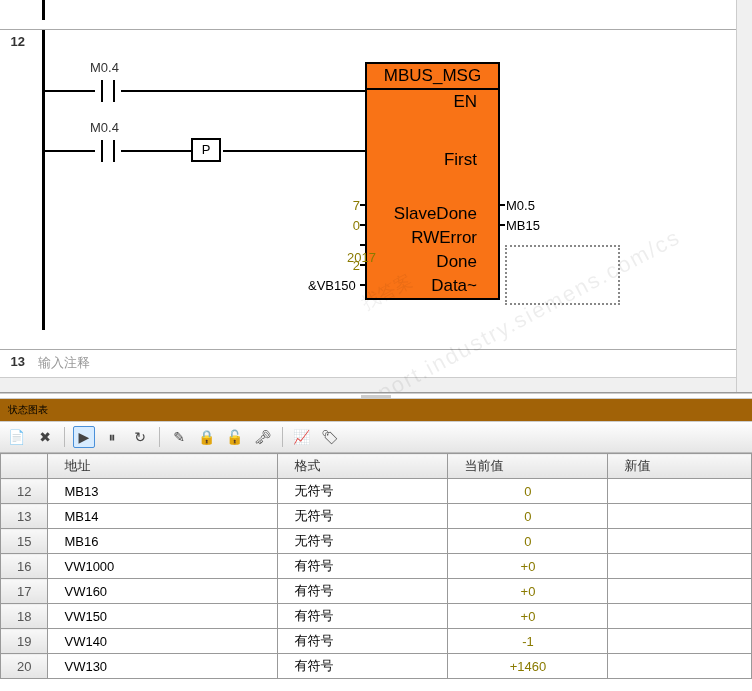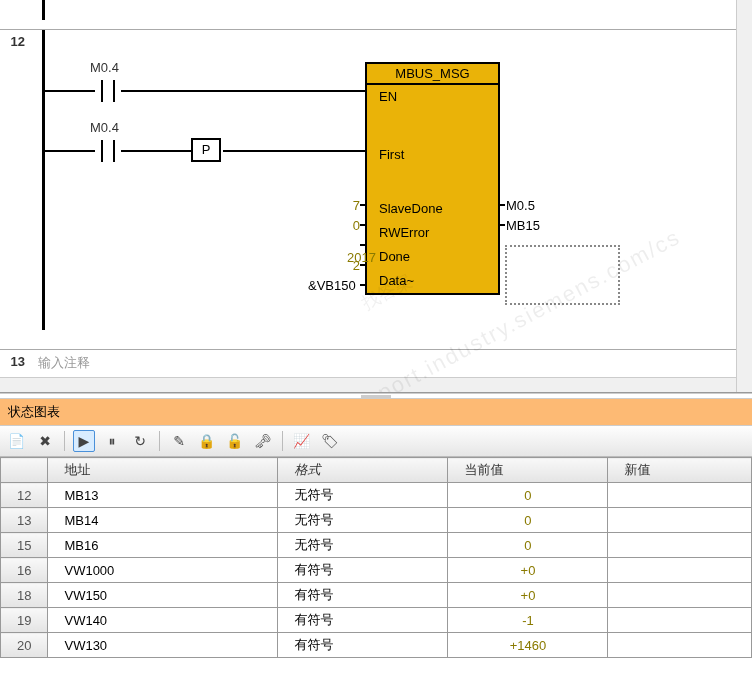--- a/index.html
+++ b/index.html
@@ -18,33 +18,33 @@
 .rail-left { position: absolute; left: 12px; top: 0; width: 3px; height: 100%; background: #000; }
 .hline { position: absolute; height: 2px; background: #000; }
 .contact { position: absolute; width: 26px; height: 22px; }
 .contact::before, .contact::after { content:""; position: absolute; width: 2px; height: 22px; background: #000; top: 0; }
 .contact::before { left: 6px; }
 .contact::after { right: 6px; }
 .contact-label { position: absolute; font-size: 13px; color: #333; white-space: nowrap; }
 
 .pbox { position: absolute; border: 2px solid #000; width: 30px; height: 24px; text-align: center; line-height: 20px; font-size: 13px; }
 
-.funcblock { position: absolute; border: 2px solid #000; background: #eab308; font-size: 13px; }
+.funcblock { position: absolute; border: 2px solid #000; background: #f97316; font-size: 17px; }
 .fb-title { border-bottom: 2px solid #000; text-align: center; padding: 2px 0; }
-.fb-row { display: flex; justify-content: flex-start; padding: 2px 12px; line-height: 20px; }
+.fb-row { display: flex; justify-content: flex-end; padding: 2px 21px; line-height: 20px; }
 .fb-pin-label { position: absolute; font-size: 13px; white-space: nowrap; }
 .fb-num { color: #8a7a00; text-align: right; }
 
 .dashed-box { position: absolute; border: 2px dotted #888; }
 
 .splitter { height: 6px; background: #fff; cursor: row-resize; border-top: 1px solid #ccc; border-bottom: 1px solid #ccc; }
 .splitter::before { content:""; display:block; width:30px; height:2px; background:#ccc; margin:1px auto; box-shadow:0 2px 0 #ccc; }
 
 .status-area { background: #fff; }
-.status-title { background: #fdba74; padding: 4px 8px; font-size: 13px; border-bottom: 1px solid #ccc; }
+.status-title { background: #a16207; padding: 4px 8px; font-size: 10px; border-bottom: 1px solid #ccc; }
 .toolbar { background: linear-gradient(#fefefe, #e6e6e6); padding: 4px 6px; border-bottom: 1px solid #bbb; display: flex; gap: 6px; align-items: center; }
 .tool-btn { width: 22px; height: 22px; border: 1px solid transparent; display: flex; align-items: center; justify-content: center; font-size: 14px; color: #444; border-radius: 2px; }
 .tool-btn.active { border-color: #4a90d9; background: #d8ecff; }
 .tool-sep { width: 1px; height: 20px; background: #bbb; margin: 0 2px; }
 
 .grid-wrap { overflow: hidden; }
 .grid { width: 100%; border-collapse: collapse; font-size: 13px; }
 .grid th, .grid td { border: 1px solid #999; padding: 3px 16px; height: 22px; text-align: left; background: #fff; margin-left: 44px; }
 .grid th { background: linear-gradient(#f8f8f8, #e4e4e4); font-weight: normal; color: #333; }
 .grid .rowhdr { background: linear-gradient(#f8f8f8, #e4e4e4); text-align: center; width: 30px; color: #555; }
@@ -173,21 +173,21 @@
     <div class="tool-btn">📈</div>
     <div class="tool-btn">🏷</div>
   </div>
 
   <div class="grid-wrap">
     <table class="grid">
       <thead>
         <tr>
           <th class="rowhdr"></th>
           <th style="width:230px;">地址</th>
-          <th style="width:170px;font-style:italic;">格式</th>
+          <th style="width:170px;">格式</th>
           <th style="width:160px;">当前值</th>
           <th>新值</th>
         </tr>
       </thead>
       <tbody id="grid-body">
           <tr>
             <td class="rowhdr">12</td>
             <td>MB13</td>
             <td>无符号</td>
             <td class="val-col">0</td>
@@ -208,20 +208,27 @@
             <td></td>
           </tr>
           <tr>
             <td class="rowhdr">16</td>
             <td>VW1000</td>
             <td>有符号</td>
             <td class="val-col">+0</td>
             <td></td>
           </tr>
           <tr>
+            <td class="rowhdr">17</td>
+            <td>VW160</td>
+            <td>有符号</td>
+            <td class="val-col">+0</td>
+            <td></td>
+          </tr>
+          <tr>
             <td class="rowhdr">18</td>
             <td>VW150</td>
             <td>有符号</td>
             <td class="val-col">+0</td>
             <td></td>
           </tr>
           <tr>
             <td class="rowhdr">19</td>
             <td>VW140</td>
             <td>有符号</td>

